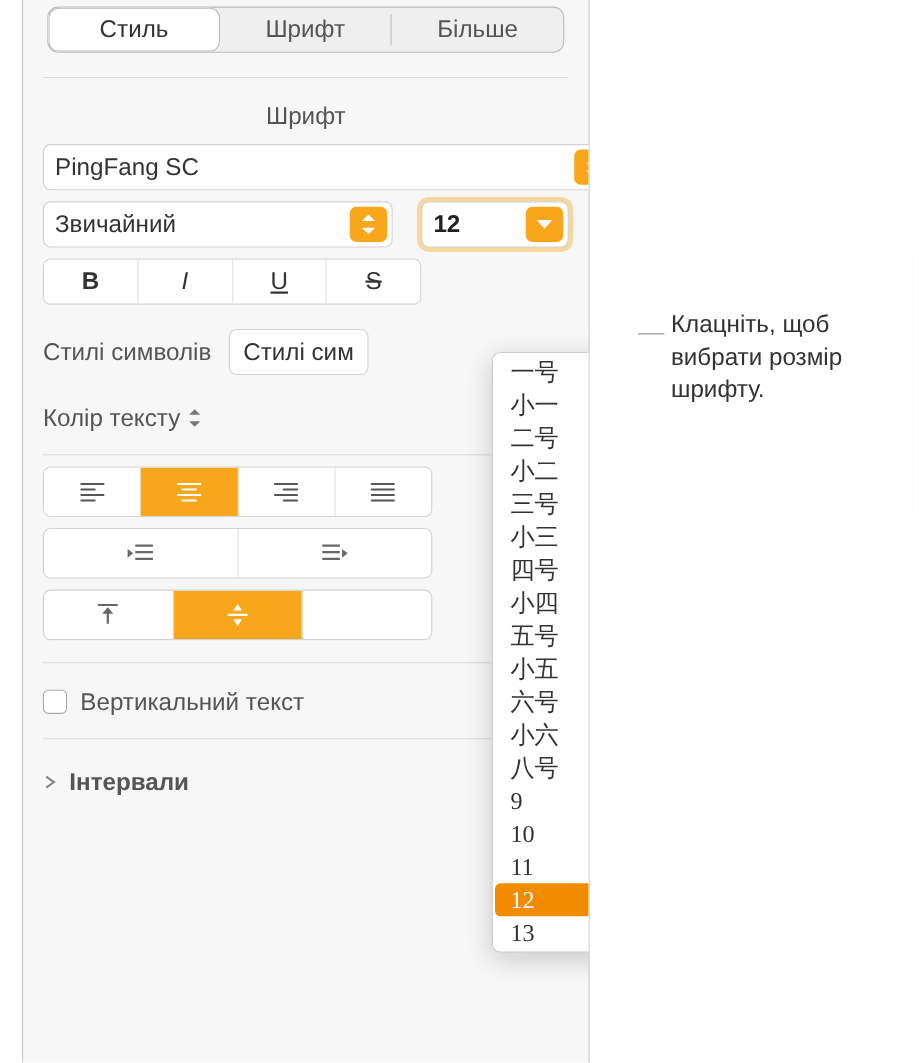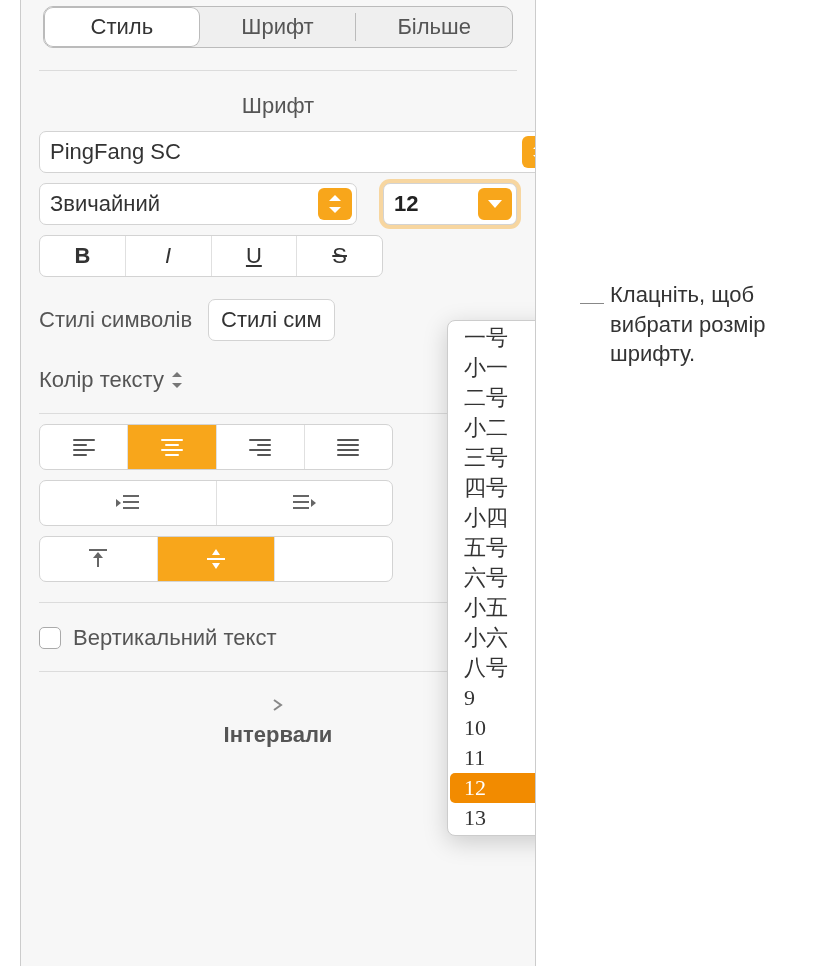--- a/index.html
+++ b/index.html
@@ -101,21 +101,21 @@
 
   .seg-vert { display:flex; border:1px solid #d3d3d3; border-radius:7px; background:#fff; height:46px; width:354px; overflow:hidden; margin-top:10px; }
   .seg-vert .cell { flex:1; display:flex; align-items:center; justify-content:center; border-right:1px solid #e0e0e0; cursor:pointer; }
   .seg-vert .cell:last-child { border-right:none; }
   .seg-vert .cell.active { background:#f8a61b; }
 
   .check-row { display:flex; align-items:center; gap:12px; margin-top:22px; }
   .checkbox { width:22px; height:22px; border:1.5px solid #aaa; border-radius:5px; background:#fff; cursor:pointer; }
   .check-label { font-size:22px; color:#555; }
 
-  .interval-row { display:flex; align-items:center; gap:10px; margin-top:26px; font-size:22px; color:#555; font-weight:600;flex-direction:column; }
+  .interval-row { display:flex; align-items:center; gap:10px; margin-top:26px; font-size:22px; color:#555; font-weight:600; }
 
   
   .dropdown {
     position:absolute; left:426px; top:320px; width:146px;
     background:#fff; border:1px solid #ccc; border-radius:8px;
     box-shadow: 0 6px 24px rgba(0,0,0,0.18); padding:2px 2px; z-index:50;
     font-size:22px; color:#333; max-height: 640px;
   }
   .dropdown .opt { padding:1px 14px; line-height:28px; cursor:pointer; border-radius:5px;font-family:Liberation Serif, serif; }
   .dropdown .opt.sel { background:#f28b00; color:#fff; }
@@ -300,25 +300,26 @@
       <span>Інтервали</span>
     </div>
   </div>
 
   <div class="dropdown" id="size-dd">
       <div class="opt">一号</div>
       <div class="opt">小一</div>
       <div class="opt">二号</div>
       <div class="opt">小二</div>
       <div class="opt">三号</div>
+      <div class="opt">小三</div>
       <div class="opt">四号</div>
       <div class="opt">小四</div>
       <div class="opt">五号</div>
+      <div class="opt">小五</div>
       <div class="opt">六号</div>
-      <div class="opt">小五</div>
       <div class="opt">小六</div>
       <div class="opt">八号</div>
       <div class="opt">9</div>
       <div class="opt">10</div>
       <div class="opt">11</div>
       <div class="opt sel">12</div>
       <div class="opt">13</div>
     </div>
 </div>
 

